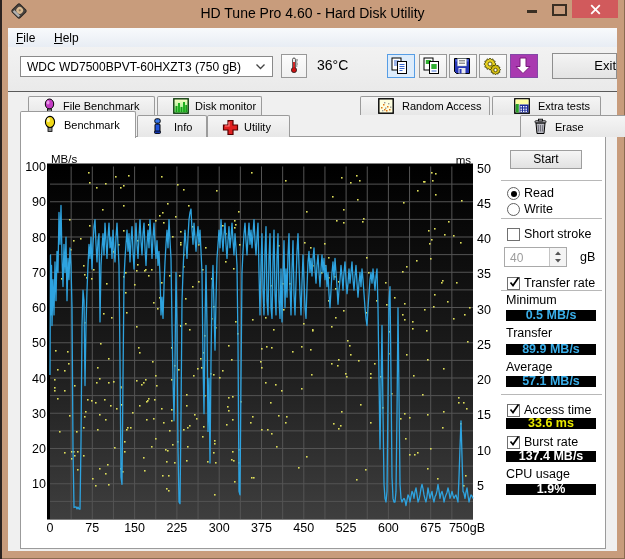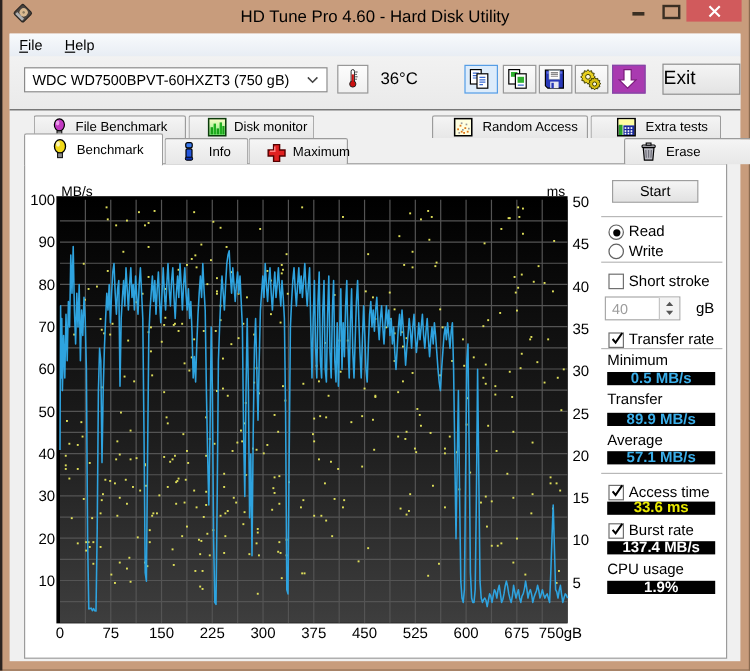--- a/index.html
+++ b/index.html
@@ -25,21 +25,21 @@
 #menubar .u{text-decoration:underline;}
 #toolrow{position:absolute;left:0;top:19px;width:609px;height:44px;
  background:linear-gradient(#f2f2f2,#eaeaea);border-bottom:1px solid #5a5a5a;}
 #combo{position:absolute;left:12px;top:9px;width:251px;height:19px;background:#fff;
  border:1px solid #8a8a8a;font-size:12px;color:#000;}
 #combo .ct{position:absolute;left:6px;top:3px;white-space:nowrap;}
 .tbtn{position:absolute;top:7px;width:26px;height:22px;border:1px solid #989898;
  background:linear-gradient(#fbfbfb,#ededed);}
 #temp{position:absolute;left:309px;top:10px;font-size:14px;font-weight:normal;color:#000;}
 #exitbtn{position:absolute;left:544px;top:6px;width:63px;height:24px;border:1px solid #8e8e8e;
- background:linear-gradient(#f4f4f4,#e3e3e3);font-size:16px;color:#000;text-align:left;line-height:23px;}
+ background:linear-gradient(#f4f4f4,#e3e3e3);font-size:13px;color:#000;text-align:right;line-height:23px;}
 
 .tab{position:absolute;box-sizing:border-box;border:1px solid #9b9b9b;border-bottom:none;
  border-radius:2px 2px 0 0;background:linear-gradient(#f5f5f5,#e7e7e7);
  font-size:11px;color:#000;white-space:nowrap;}
 .tab .ic{position:absolute;top:1px;}
 .tab .tx{position:absolute;top:3px;}
 .r1{top:68px;height:19px;}
 .r2{top:87px;height:22px;}
 #atab{position:absolute;left:20px;top:111px;width:116px;height:27px;box-sizing:border-box;
  border:1px solid #9b9b9b;border-bottom:none;border-radius:2px 2px 0 0;background:#fff;
@@ -189,21 +189,21 @@
         <rect x="2.5" y="13" width="6" height="2.5" rx="1" fill="#1133aa" stroke="#000" stroke-width="0.8"></rect>
         <rect x="2.8" y="0.8" width="5.4" height="4.4" rx="1.6" fill="#3a7aee" stroke="#000" stroke-width="1"></rect>
       </svg>
   <span class="tx" style="left:36px;top:5px">Info</span>
     </div>
  <div class="tab r2" style="left:199px;width:83px">
   <svg class="ic" style="left:14px;top:3px" width="17" height="17" viewBox="0 0 17 17">
         <path d="M6 1.5 h5 v4.5 h4.5 v5 h-4.5 v4.5 h-5 v-4.5 h-4.5 v-5 h4.5 Z" fill="#e02020" stroke="#500" stroke-width="1.2"></path>
         <path d="M7 3 v4 h-4" fill="none" stroke="#ff8080" stroke-width="1.2"></path>
       </svg>
-  <span class="tx" style="left:36px;top:5px">Maximum</span>
+  <span class="tx" style="left:36px;top:5px">Utility</span>
     </div>
  <div class="tab r2" style="left:512px;width:108px">
   <svg class="ic" style="left:12px;top:2px" width="15" height="17" viewBox="0 0 15 17">
         <path d="M3 5 L12 5 L11 15.5 L4 15.5 Z" fill="#b8b8c0" stroke="#000" stroke-width="1"></path>
         <path d="M5.2 7 L5.6 13.5 M7.5 7 L7.5 13.5 M9.8 7 L9.4 13.5" stroke="#70707a" stroke-width="1"></path>
         <rect x="2" y="2.8" width="11" height="2" rx="0.8" fill="#d0d0d8" stroke="#000" stroke-width="0.9"></rect>
         <rect x="5.5" y="1.2" width="4" height="1.8" fill="#d0d0d8" stroke="#000" stroke-width="0.9"></rect>
       </svg>
   <span class="tx" style="left:34px;top:5px">Erase</span>
     </div>

